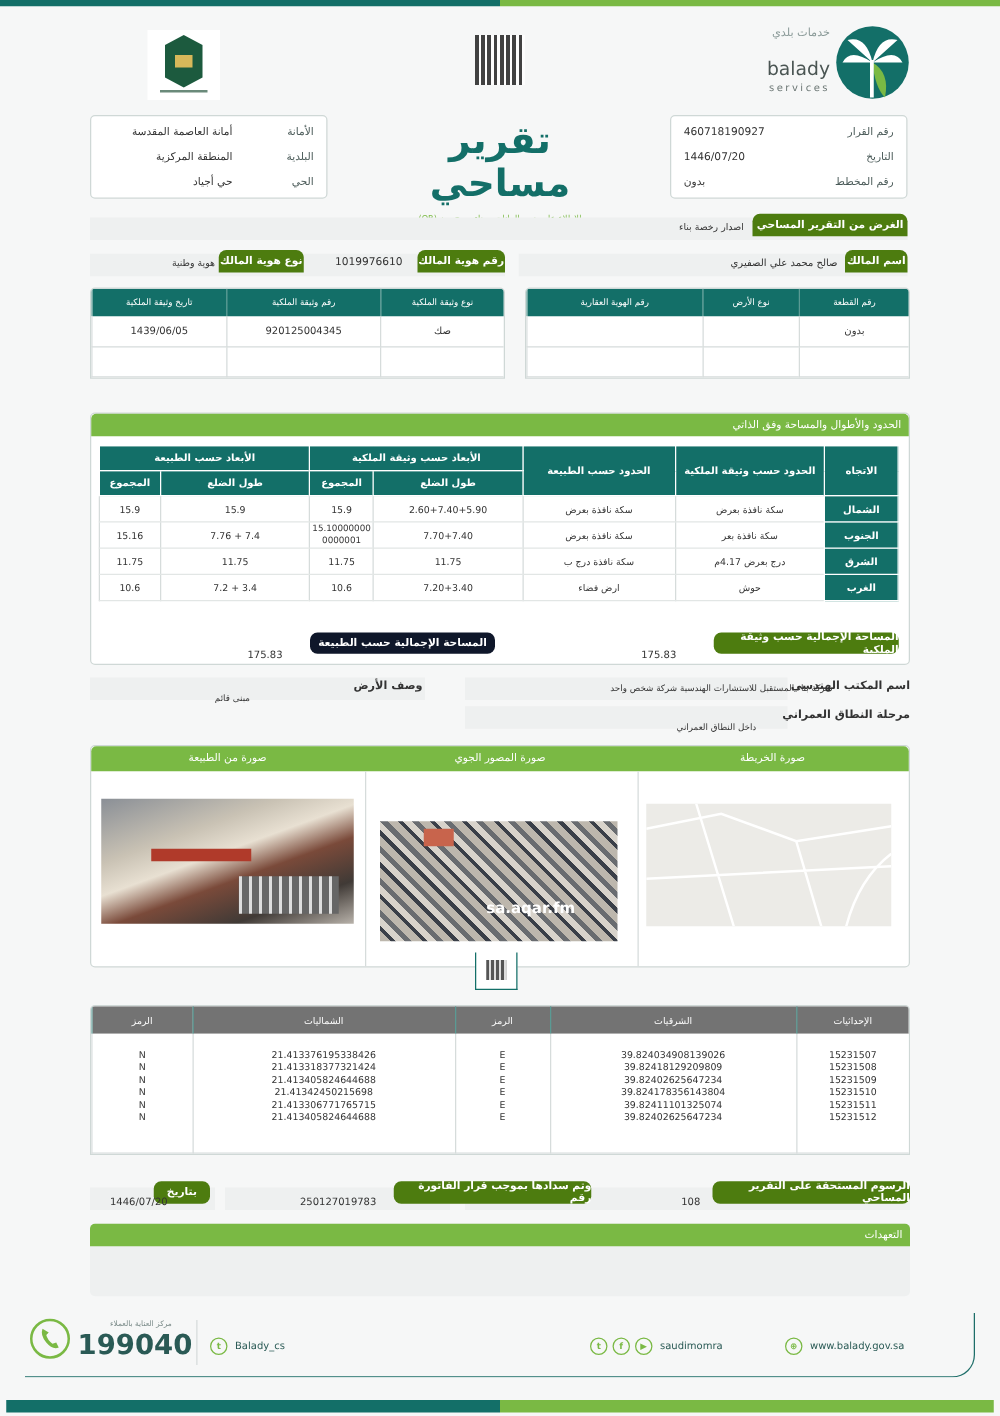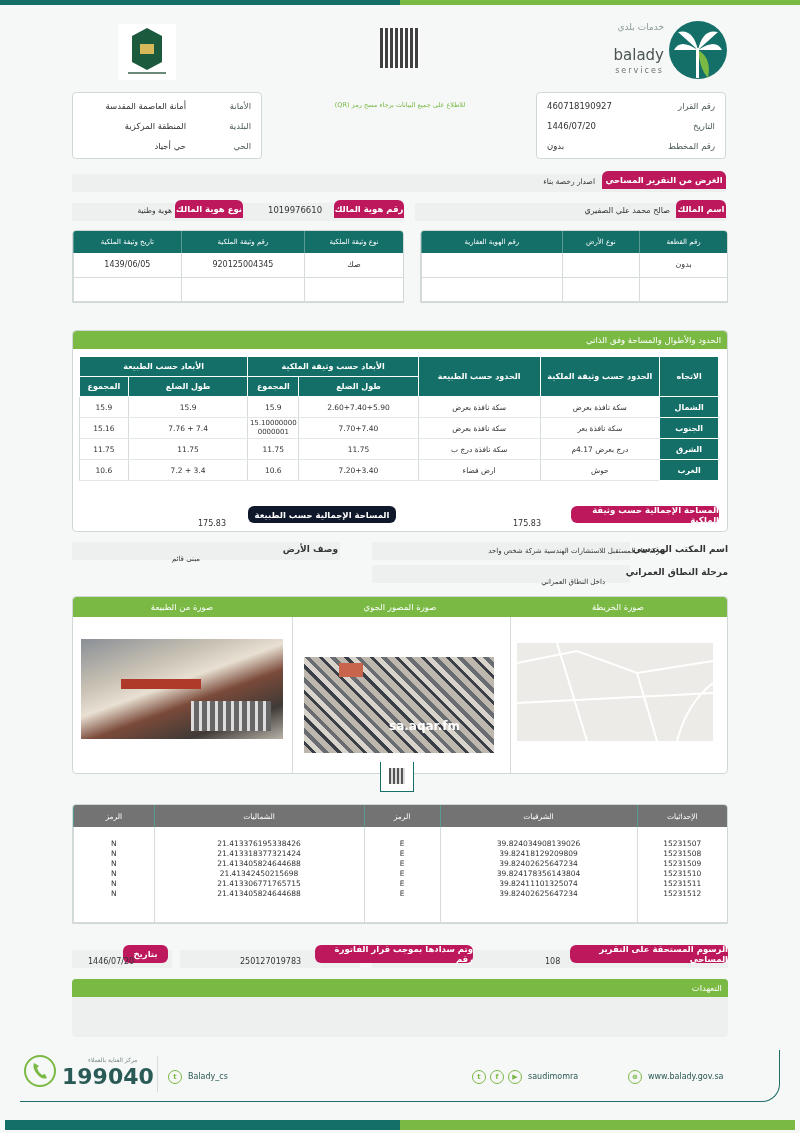--- a/index.html
+++ b/index.html
@@ -13,21 +13,21 @@
   .botbar .a { width: 395px; background: #136f68; }
   .botbar .b { width: 395px; background: #7ab944; }
   .panel { background: #fff; border: 1px solid #cfd8d6; border-radius: 4px; }
   .kv { display: flex; direction: rtl; align-items: center; height: 20px; padding: 0 10px; font-size: 8.5px; }
   .kv .k { width: 65px; color: #4a5a58; }
   .kv .v { flex: 1; color: #333; }
   .kv.lnum .v { text-align: left; }
   .title { position: absolute; left: 300px; top: 95px; width: 200px; text-align: center; direction: rtl; }
   .title h1 { font-size: 30px; color: #136f68; font-weight: bold; font-family: "DejaVu Sans", sans-serif; }
   .title p { font-size: 6.5px; color: #7ab944; margin-top: 6px; }
-  .tag { background: #be185d; color: #fff; border-radius: 6px 6px 0 0; font-size: 8.5px; font-weight: bold; display: flex; align-items: center; justify-content: center; direction: rtl; }
+  .tag { background: #4d7c0f; color: #fff; border-radius: 6px 6px 0 0; font-size: 8.5px; font-weight: bold; display: flex; align-items: center; justify-content: center; direction: rtl; }
   .field { background: #eef0f0; height: 18px; }
   table { border-collapse: collapse; width: 100%; direction: rtl; }
   .tbl { border-radius: 4px 4px 0 0; overflow: hidden; border: 1px solid #cfd8d6; background: #fff; }
   .tbl th { background: #136f68; color: #fff; font-size: 7px; font-weight: normal; height: 22px; border-left: 1px solid #5a9a94; text-align: center; }
   .tbl td { font-size: 8px; text-align: center; height: 24px; border-left: 1px solid #d6dcdb; border-bottom: 1px solid #d6dcdb; color: #333; }
   .secthead { background: #7ab944; color: #fff; font-size: 8.5px; height: 18px; display: flex; align-items: center; padding: 0 6px; direction: rtl; border-radius: 4px 4px 0 0; }
   .bounds th { background: #136f68; color: #fff; font-weight: bold; font-size: 8px; border: 1px solid #fff; text-align: center; }
   .bounds td { font-size: 7.5px; text-align: center; border-left: 1px solid #d6dcdb; border-bottom: 1px solid #e2e6e5; height: 21px; color: #333; background: #fff; }
   .bounds td.dir { background: #136f68; color: #fff; font-weight: bold; font-size: 8px; border: 1px solid #fff; }
   .coords th { background: #737373; color: #fff; font-size: 7.5px; font-weight: normal; height: 22px; border-left: 1px solid #5a9a94; }
@@ -75,20 +75,21 @@
       <span class="k">التاريخ</span>
       <span class="v">1446/07/20</span>
     </div>
   <div class="kv lnum">
       <span class="k">رقم المخطط</span>
       <span class="v">بدون</span>
     </div>
 </div>
 
 <div class="title">
+  <h1>تقرير مساحي</h1>
   <p>للاطلاع على جميع البيانات برجاء مسح رمز (QR)</p>
 </div>
 
 <div class="abs panel" style="left:72px;top:92px;width:190px;height:67px;padding-top:3px;">
   <div class="kv">
       <span class="k">الأمانة</span>
       <span class="v">أمانة العاصمة المقدسة</span>
     </div>
   <div class="kv">
       <span class="k">البلدية</span>

